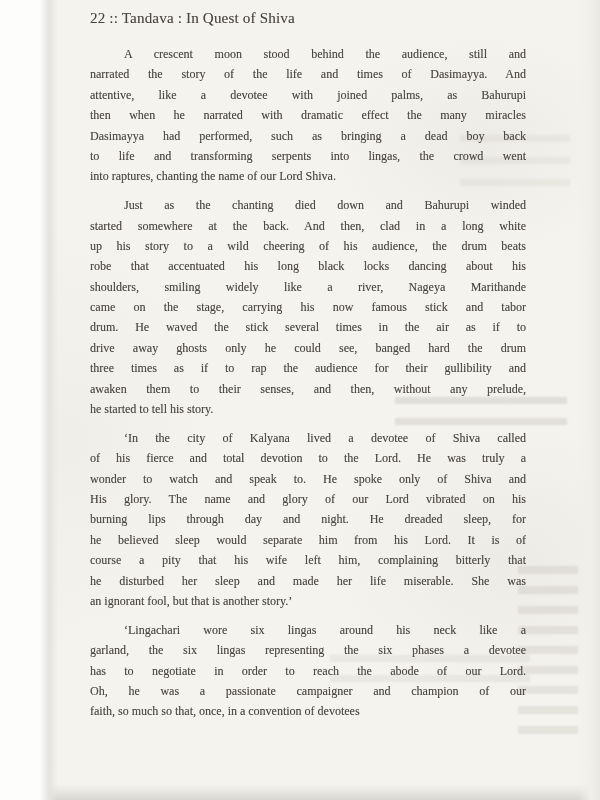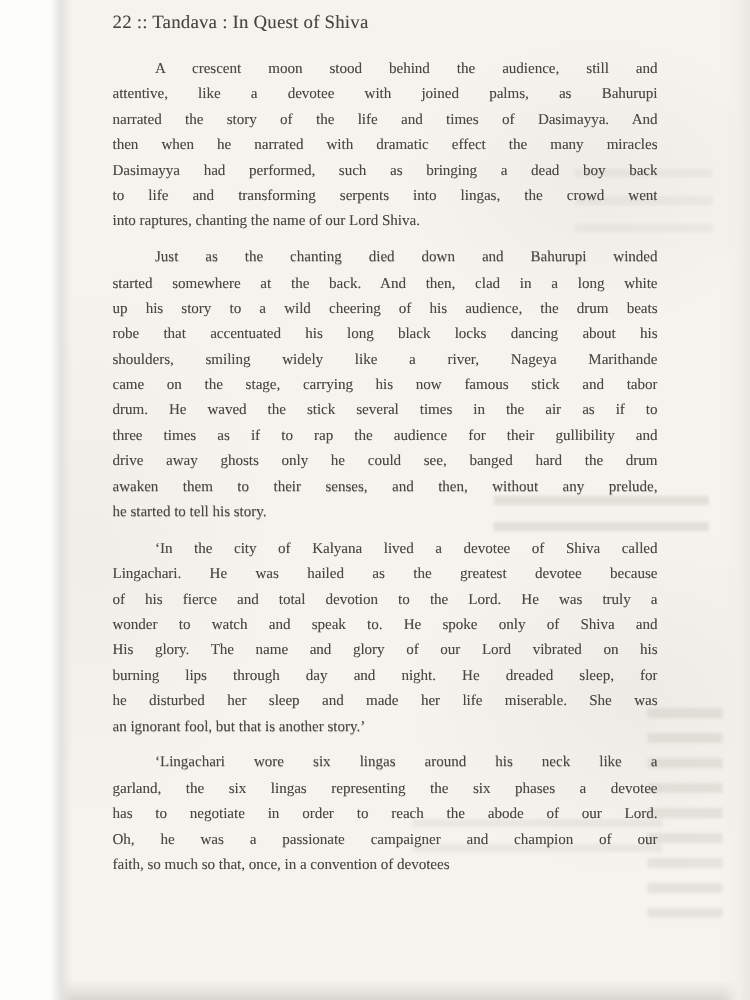--- a/index.html
+++ b/index.html
@@ -90,47 +90,48 @@
   <div class="ghost ghost-4"></div>
 
   <div class="edge-bottom"></div>
   <div class="edge-right"></div>
   <div class="edge-left"></div>
 
   <div class="running-header">22 :: Tandava : In Quest of Shiva</div>
   <div class="page-body">
       <div class="paragraph">
         <div class="text-line first">A crescent moon stood behind the audience, still and</div>
+        <div class="text-line">narrated the story of the life and times of Dasimayya. And</div>
         <div class="text-line">attentive, like a devotee with joined palms, as Bahurupi</div>
-        <div class="text-line">narrated the story of the life and times of Dasimayya. And</div>
         <div class="text-line">then when he narrated with dramatic effect the many miracles</div>
         <div class="text-line">Dasimayya had performed, such as bringing a dead boy back</div>
         <div class="text-line">to life and transforming serpents into lingas, the crowd went</div>
         <div class="text-line last">into raptures, chanting the name of our Lord Shiva.</div>
       </div>
       <div class="paragraph">
         <div class="text-line first">Just as the chanting died down and Bahurupi winded</div>
         <div class="text-line">started somewhere at the back. And then, clad in a long white</div>
         <div class="text-line">up his story to a wild cheering of his audience, the drum beats</div>
         <div class="text-line">robe that accentuated his long black locks dancing about his</div>
         <div class="text-line">shoulders, smiling widely like a river, Nageya Marithande</div>
         <div class="text-line">came on the stage, carrying his now famous stick and tabor</div>
         <div class="text-line">drum. He waved the stick several times in the air as if to</div>
+        <div class="text-line">drive away ghosts only he could see, banged hard the drum</div>
         <div class="text-line">three times as if to rap the audience for their gullibility and</div>
-        <div class="text-line">drive away ghosts only he could see, banged hard the drum</div>
         <div class="text-line">awaken them to their senses, and then, without any prelude,</div>
         <div class="text-line last">he started to tell his story.</div>
       </div>
       <div class="paragraph">
         <div class="text-line first">‘In the city of Kalyana lived a devotee of Shiva called</div>
-        <div class="text-line">Lingachari. He was hailed as the greatest devotee because</div>
         <div class="text-line">of his fierce and total devotion to the Lord. He was truly a</div>
         <div class="text-line">wonder to watch and speak to. He spoke only of Shiva and</div>
         <div class="text-line">His glory. The name and glory of our Lord vibrated on his</div>
         <div class="text-line">burning lips through day and night. He dreaded sleep, for</div>
+        <div class="text-line">he believed sleep would separate him from his Lord. It is of</div>
+        <div class="text-line">course a pity that his wife left him, complaining bitterly that</div>
         <div class="text-line">he disturbed her sleep and made her life miserable. She was</div>
         <div class="text-line last">an ignorant fool, but that is another story.’</div>
       </div>
       <div class="paragraph">
         <div class="text-line first">‘Lingachari wore six lingas around his neck like a</div>
         <div class="text-line">garland, the six lingas representing the six phases a devotee</div>
         <div class="text-line">has to negotiate in order to reach the abode of our Lord.</div>
         <div class="text-line">Oh, he was a passionate campaigner and champion of our</div>
         <div class="text-line last">faith, so much so that, once, in a convention of devotees</div>
       </div>

